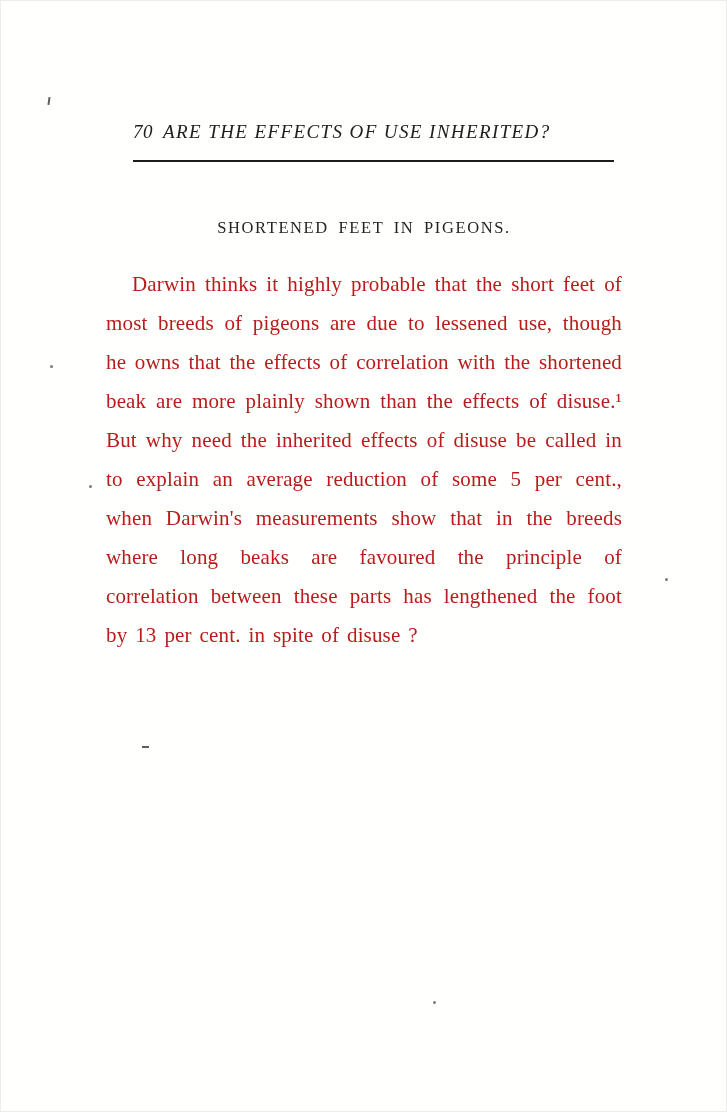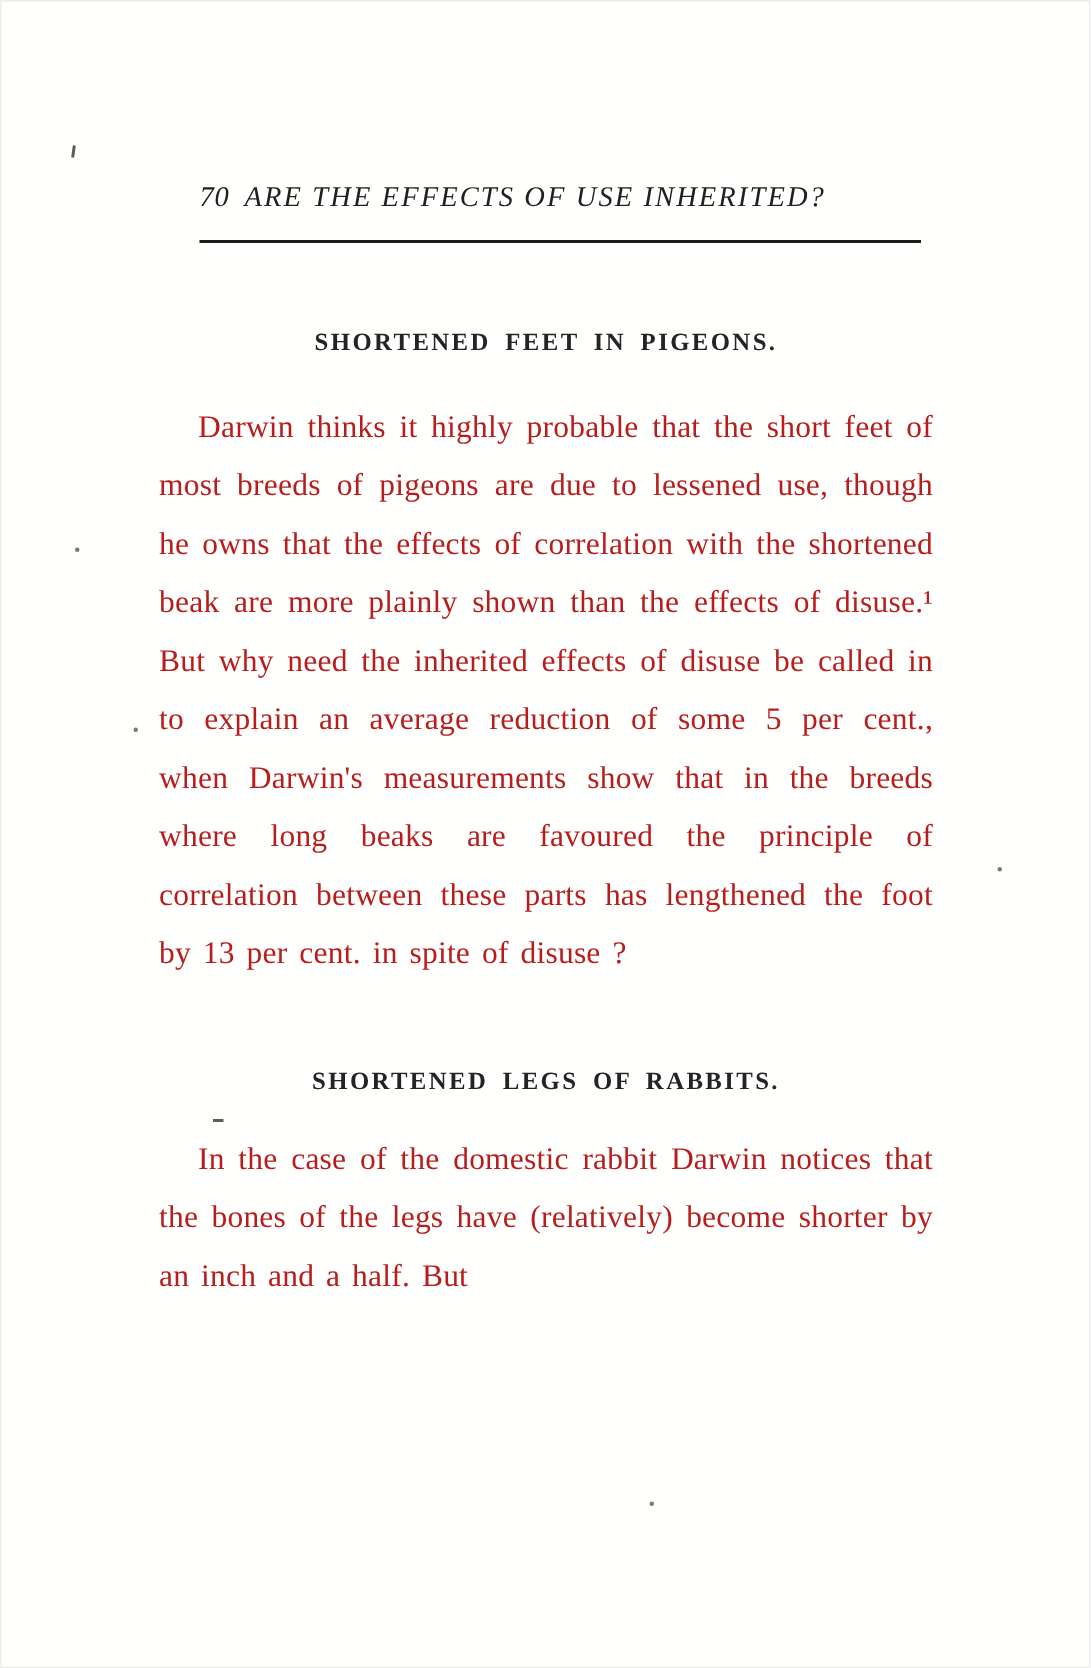--- a/index.html
+++ b/index.html
@@ -41,21 +41,21 @@
   }
   .header-rule {
     border: none;
     border-top: 2px solid #1d1d1d;
     width: 481px;
     margin: 17px 0 0 27px;
   }
   .section-heading {
     margin: 56px 0 0 0;
     font-size: 16.5px;
-    font-weight: bold;
+    font-weight: normal;
     letter-spacing: 1.6px;
     word-spacing: 4px;
     text-align: center;
     color: #242424;
   }
   .body-para {
     margin: 27px 0 0 0;
     font-size: 21px;
     line-height: 39px;
     text-align: justify;
@@ -112,20 +112,16 @@
       <span class="page-number">70</span><span>ARE THE EFFECTS OF USE INHERITED?</span>
     </div>
 
     <hr class="header-rule">
 
     <section>
       <h2 class="section-heading">SHORTENED FEET IN PIGEONS.</h2>
       <p class="body-para">Darwin thinks it highly probable that the short feet of most breeds of pigeons are due to lessened use, though he owns that the effects of correlation with the shortened beak are more plainly shown than the effects of disuse.¹  But why need the inherited effects of disuse be called in to explain an average reduction of some 5 per cent., when Darwin's measurements show that in the breeds where long beaks are favoured the principle of correlation between these parts has lengthened the foot by 13 per cent. in spite of disuse ?</p>
     </section>
 
-    <section>
-      <h2 class="section-heading">SHORTENED LEGS OF RABBITS.</h2>
-      <p class="body-para second">In the case of the domestic rabbit Darwin notices that the bones of the legs have (relatively) become shorter by an inch and a half.  But</p>
-    </section>
 
 
   </div>
 </div>
 
 </body></html>

